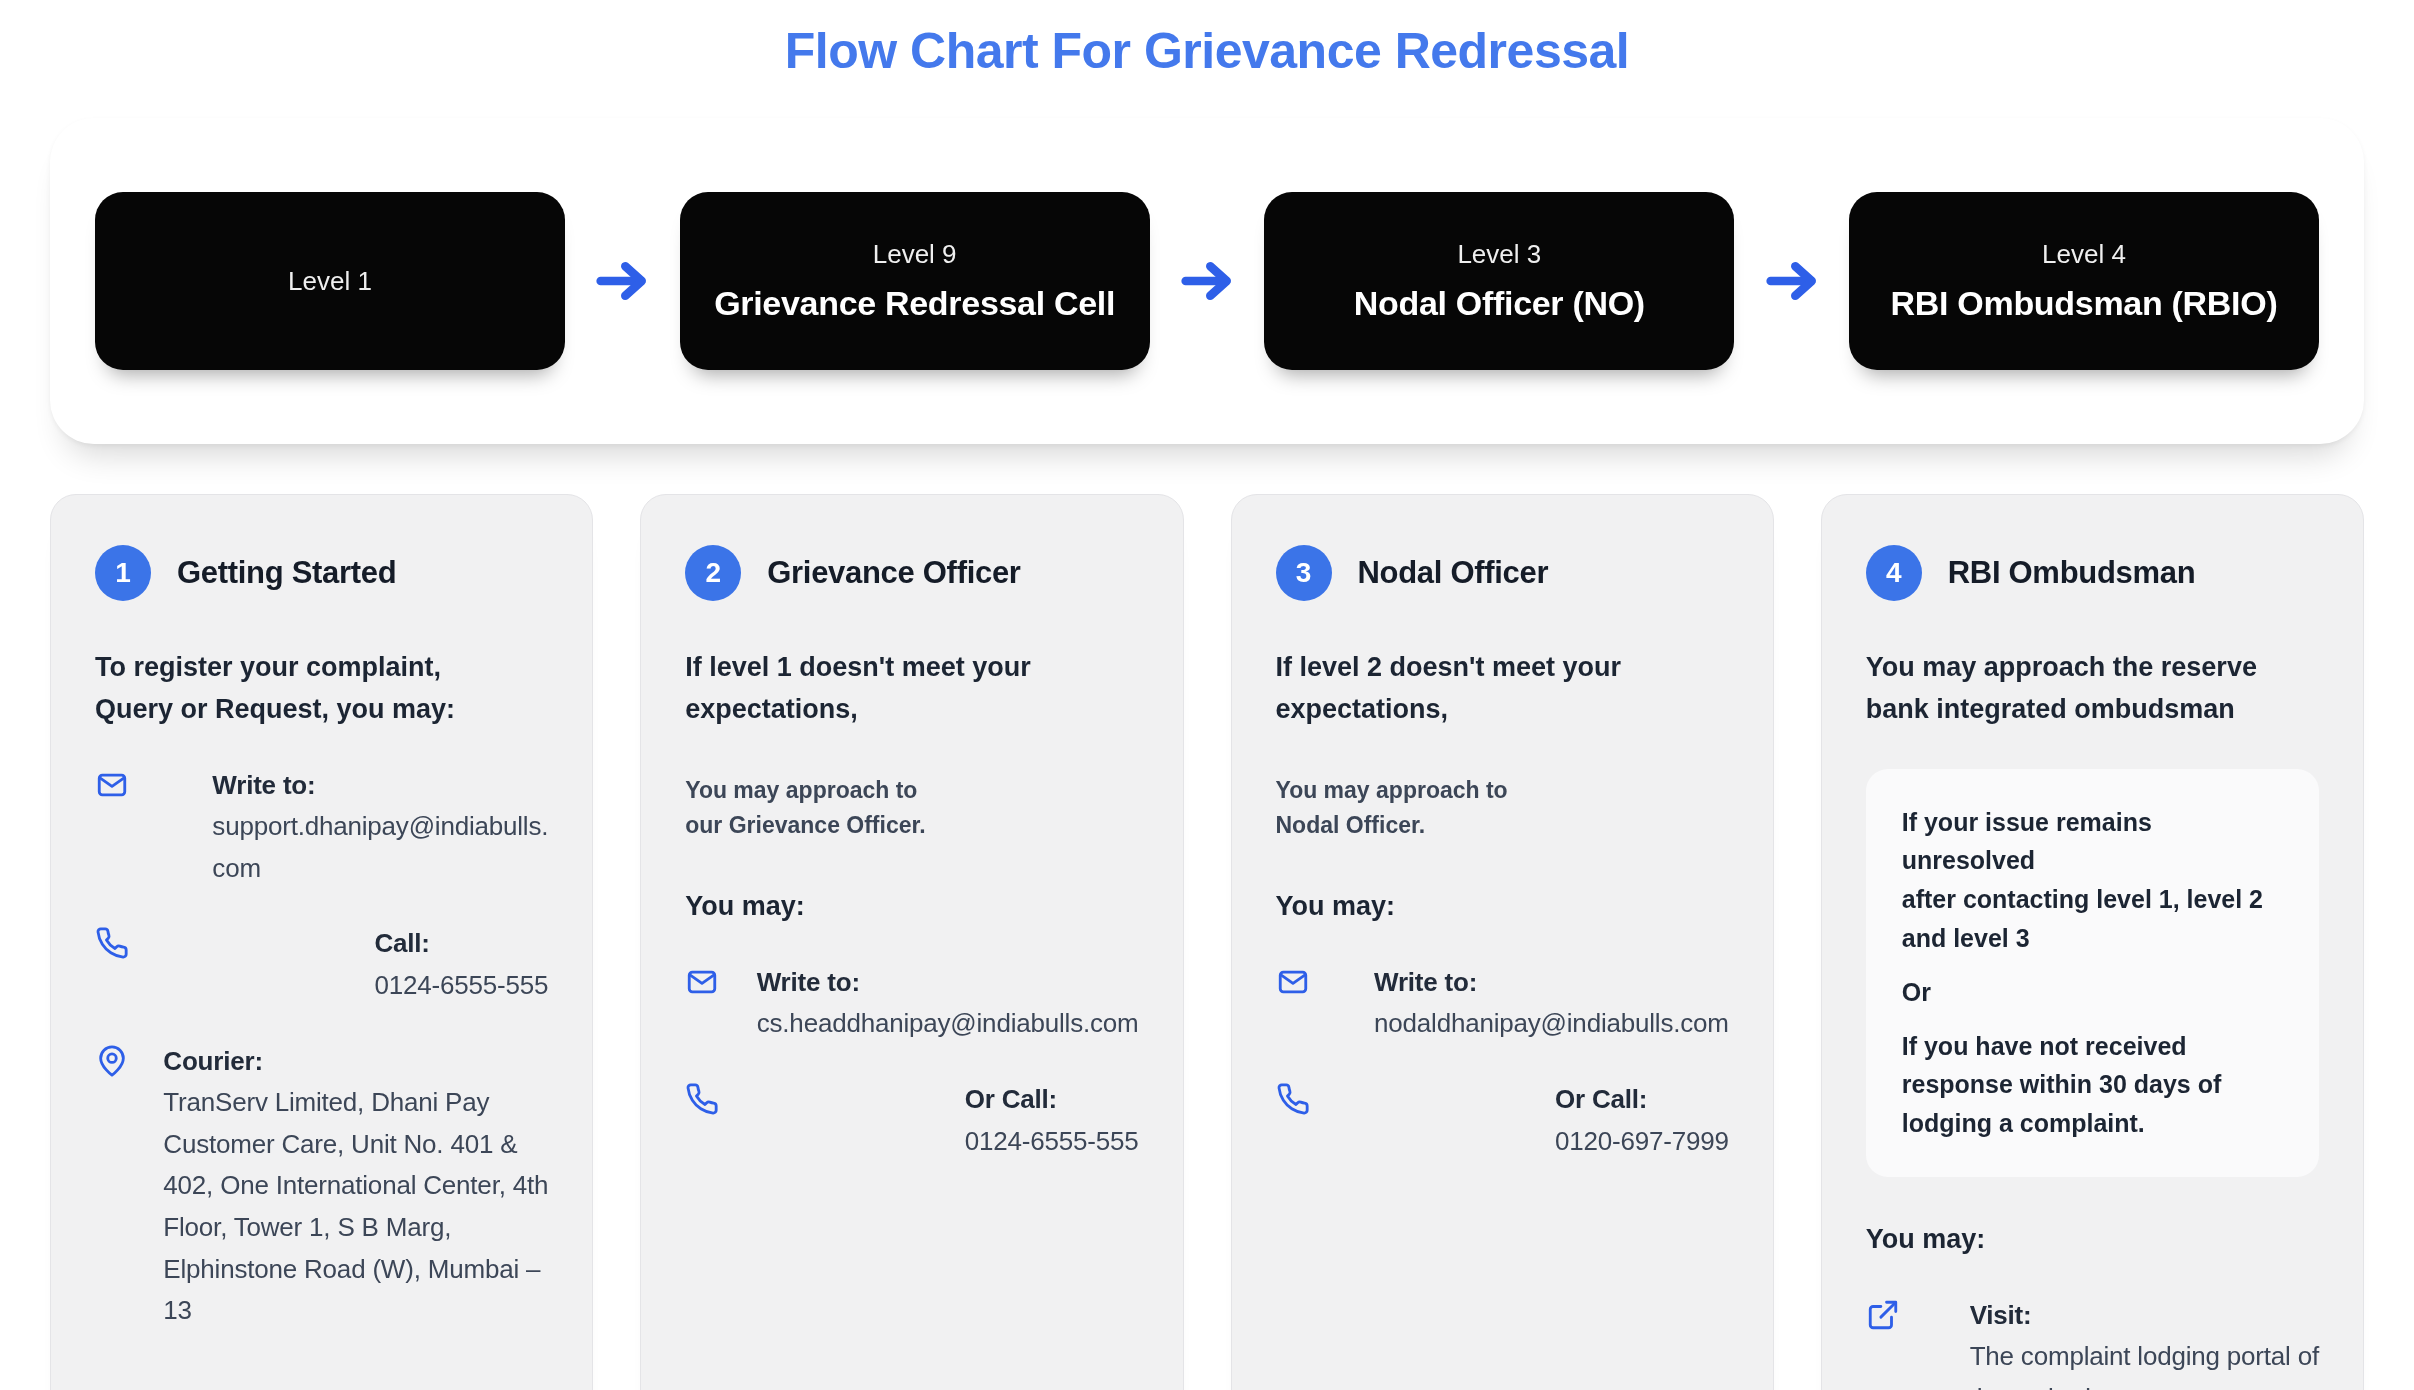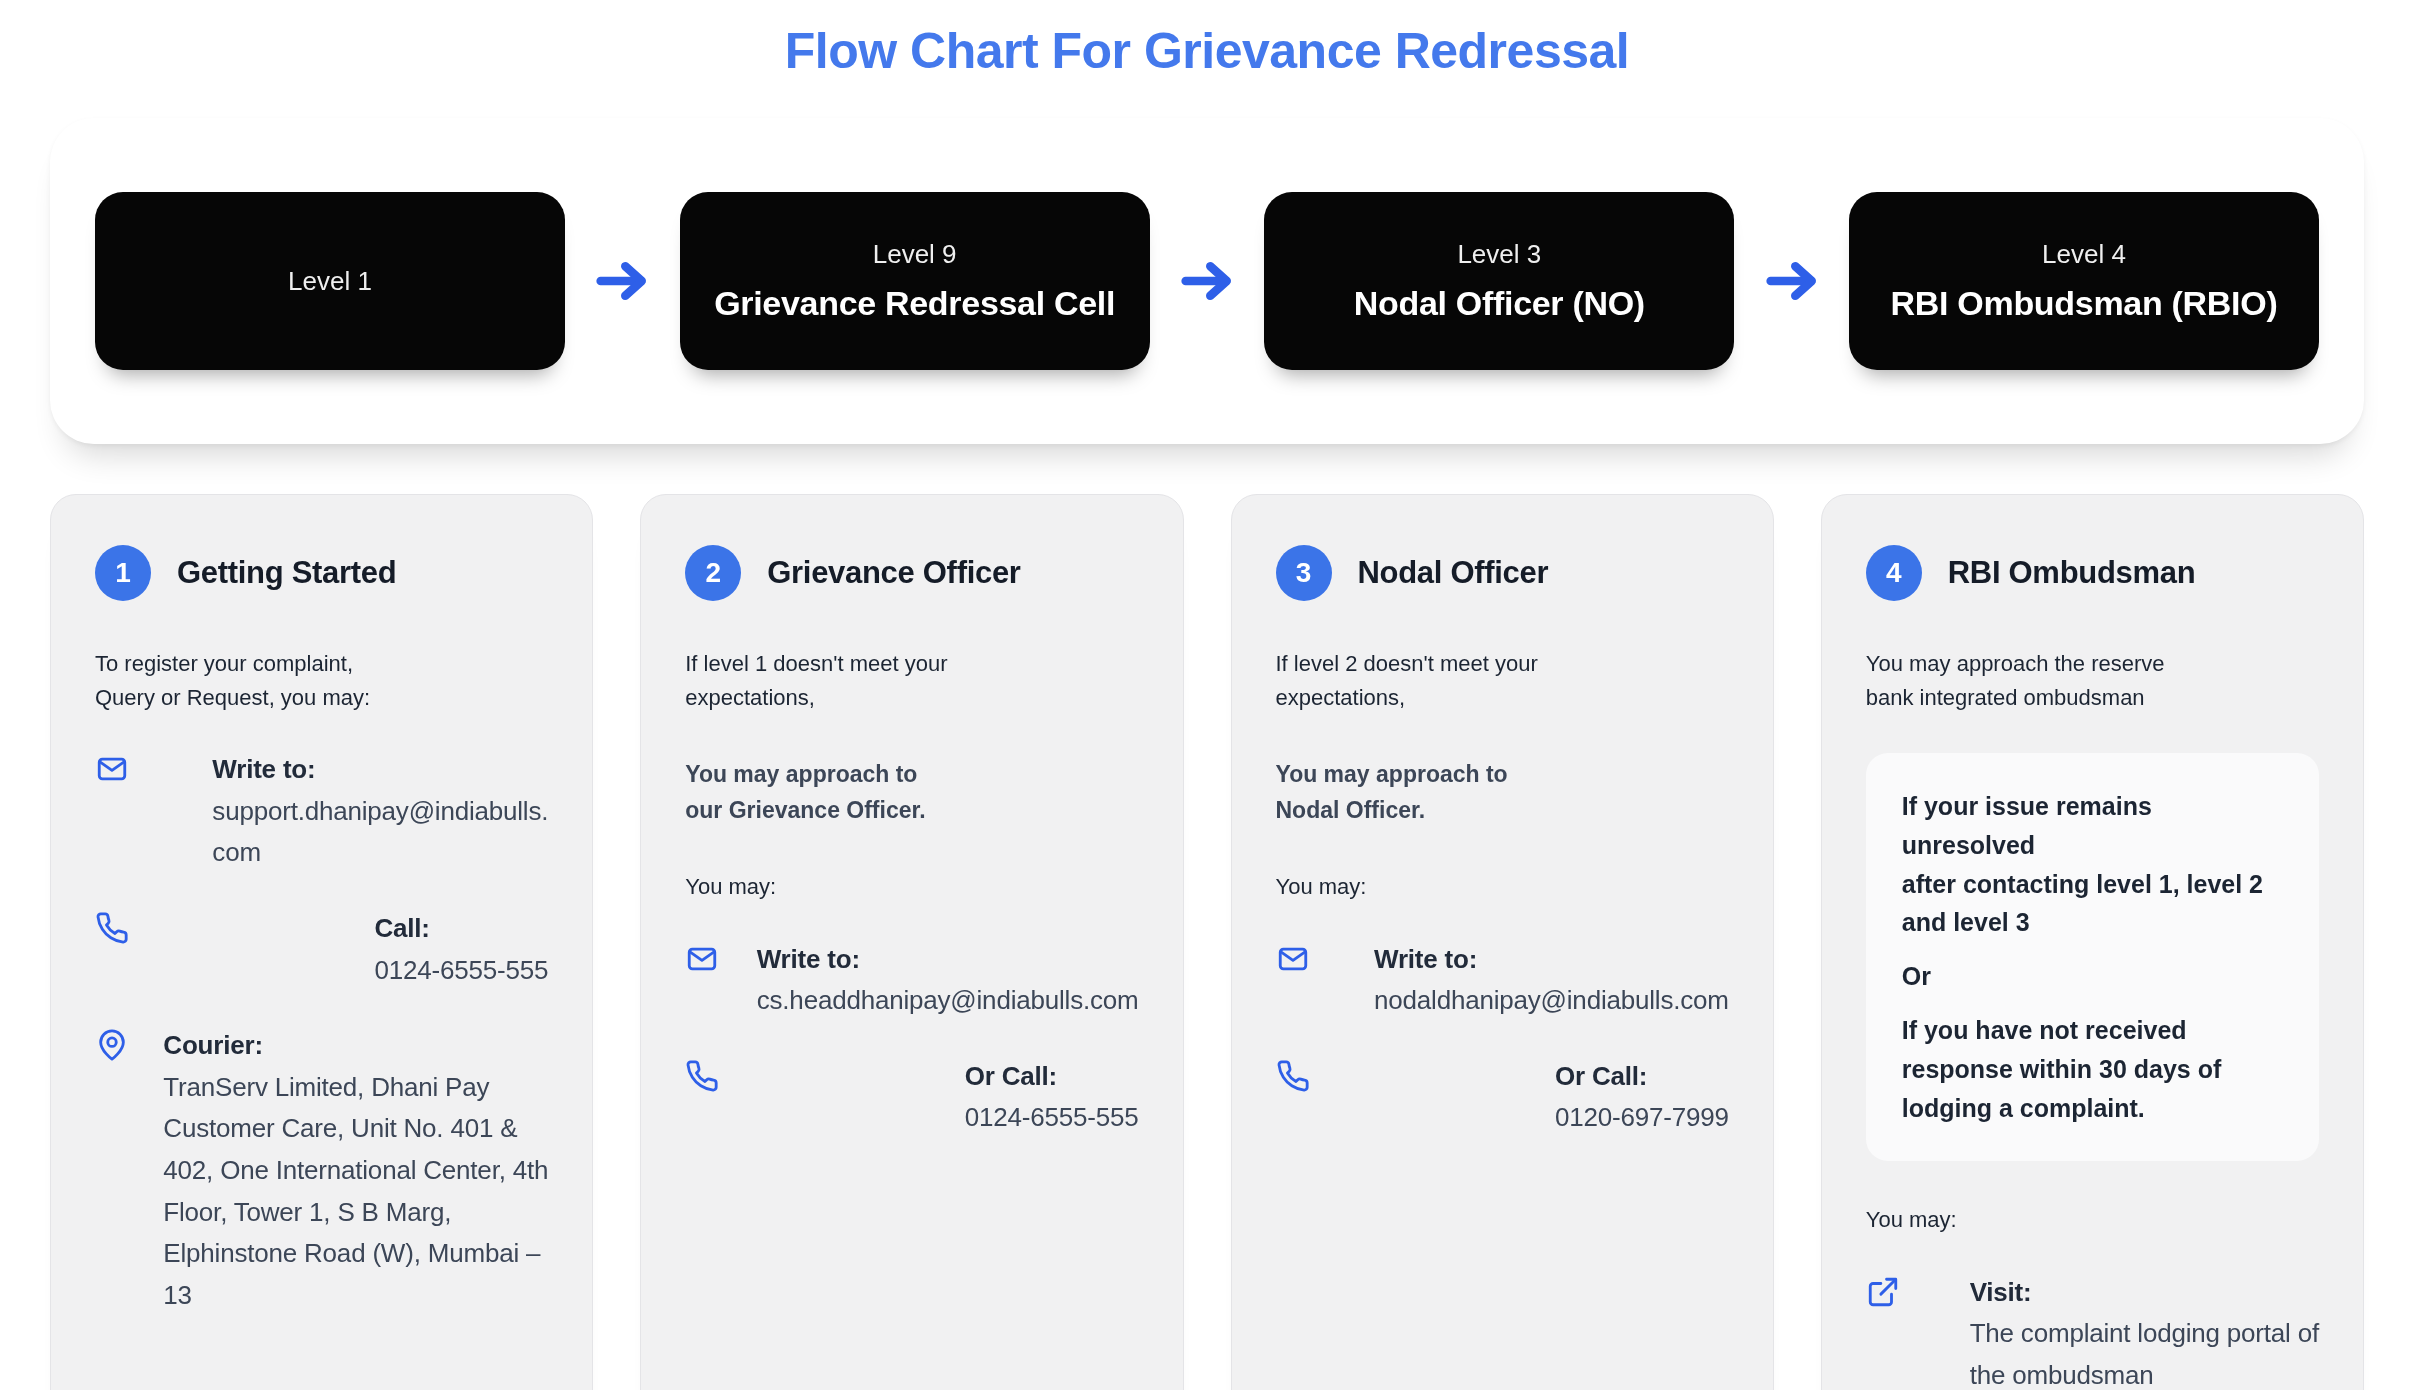--- a/index.html
+++ b/index.html
@@ -72,21 +72,21 @@
   .card-head{display:flex;align-items:center;gap:26px;margin-bottom:46px;}
   .badge{
     width:56px;height:56px;flex:none;
     border-radius:50%;
     background:var(--blue-badge);
     color:#fff;font-size:28px;font-weight:700;
     display:flex;align-items:center;justify-content:center;
   }
   .card-title{font-size:31px;font-weight:700;color:var(--ink);letter-spacing:-0.3px;}
   .preline{white-space:pre-line;}
-  .bold-text{font-size:22px;font-weight:400;color:var(--ink-soft);line-height:1.55;}
+  .bold-text{font-size:27px;font-weight:700;color:var(--ink-soft);line-height:1.55;}
   .reg-text{font-size:23px;font-weight:700;color:var(--body);line-height:1.55;}
   .mt-lg{margin-top:42px;}
   .mt-md{margin-top:36px;}
   .contact{display:flex;gap:18px;margin-top:34px;justify-content:space-between;}
   .contact-icon{width:34px;height:34px;flex:none;margin-top:3px;color:var(--blue-icon);}
   .contact-icon svg{width:34px;height:34px;display:block;}
   .contact-label{font-size:26px;font-weight:600;color:#222B3A;line-height:1.6;letter-spacing:-0.2px;}
   .contact-value{font-size:26px;font-weight:400;color:var(--body);line-height:1.6;letter-spacing:-0.2px;}
   .note-box{
     background:var(--note-bg);

